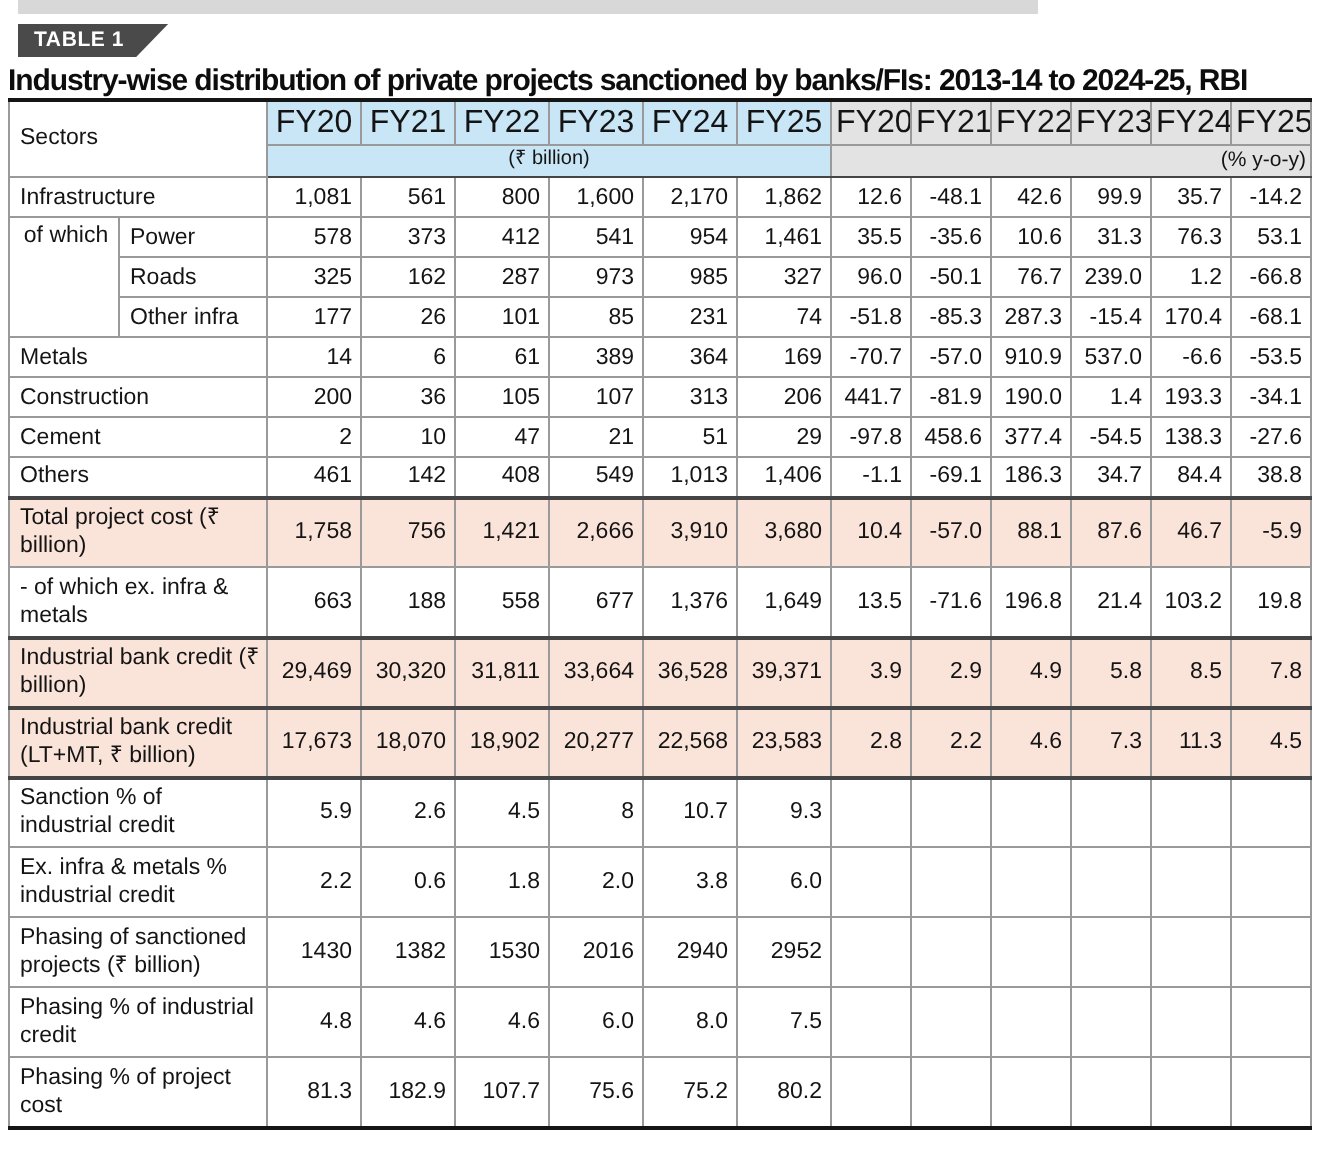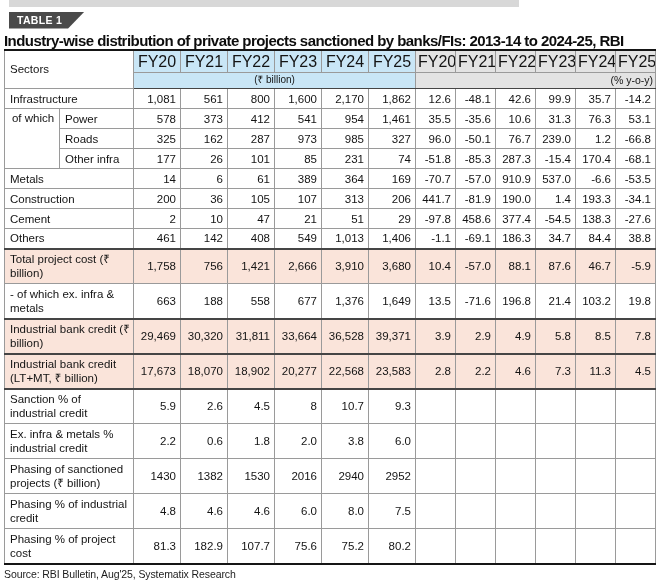--- a/index.html
+++ b/index.html
@@ -362,14 +362,13 @@
           <td class="num"></td>
           <td class="num"></td>
           <td class="num"></td>
           <td class="num"></td>
           <td class="num"></td>
           <td class="num"></td>
         </tr>
       </tbody>
   </table>
 
-  <div class="source">Source: RBI Bulletin, Aug'25, Systematix Research</div>
 </div>
 
 </body></html>

